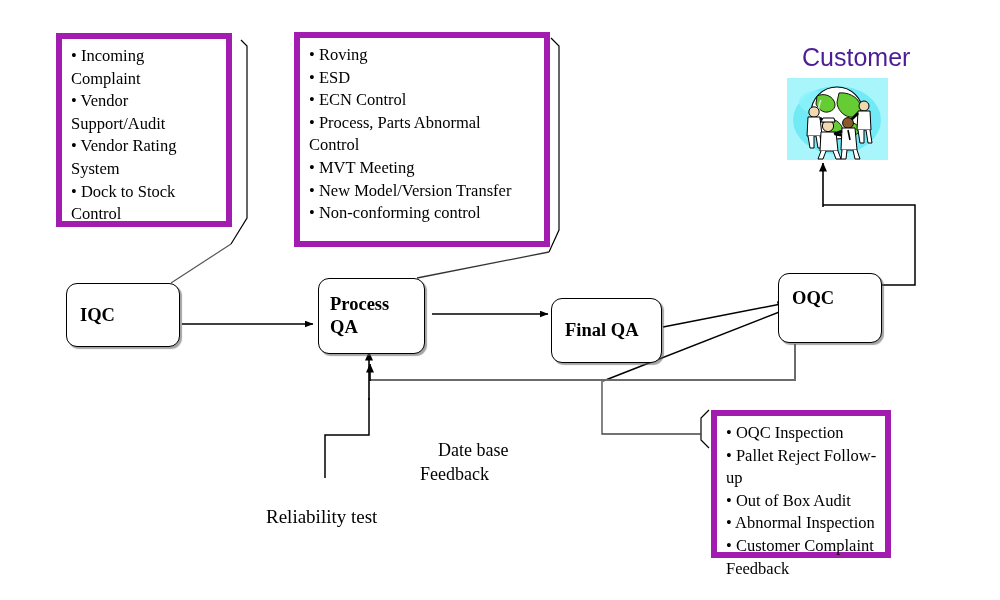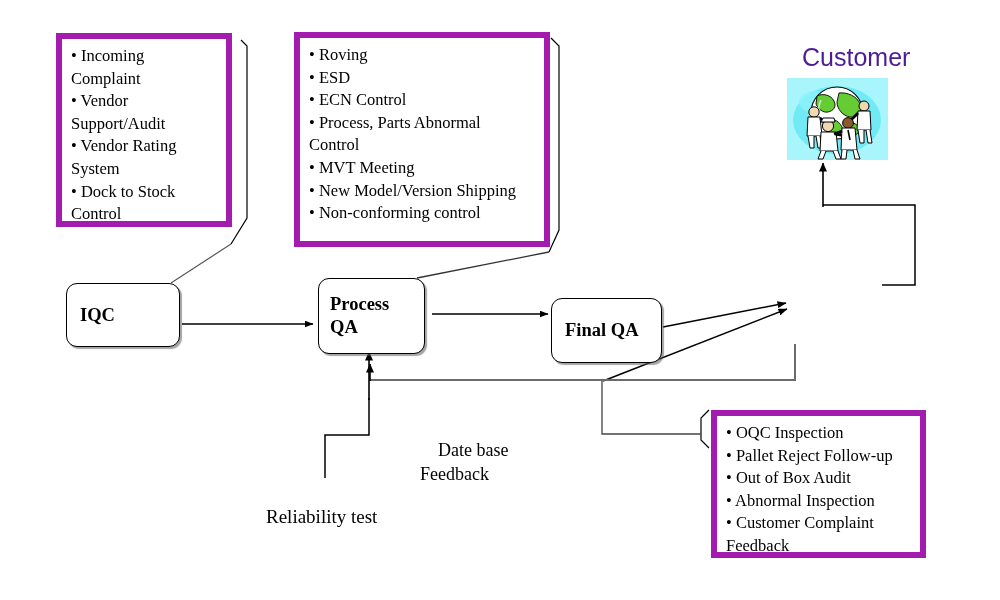--- a/index.html
+++ b/index.html
@@ -155,25 +155,25 @@
     <div class="line cont">Control</div>
   </div>
 
   <div class="callout" id="process-qa-callout" style="left:294px; top:32px; width:256px; height:215px;">
     <div class="line">• Roving</div>
     <div class="line">• ESD</div>
     <div class="line">• ECN Control</div>
     <div class="line">• Process, Parts Abnormal</div>
     <div class="line cont">Control</div>
     <div class="line">• MVT Meeting</div>
-    <div class="line">• New Model/Version Shipping</div>
+    <div class="line">• New Model/Version Transfer</div>
     <div class="line">• Non-conforming control</div>
   </div>
 
-  <div class="callout" id="oqc-callout" style="left:711px; top:410px; width:215px; height:148px;">
+  <div class="callout" id="oqc-callout" style="left:711px; top:410px; width:180px; height:148px;">
     <div class="line">• OQC Inspection</div>
     <div class="line">• Pallet Reject Follow-up</div>
     <div class="line">• Out of Box Audit</div>
     <div class="line">• Abnormal Inspection</div>
     <div class="line">• Customer Complaint</div>
     <div class="line cont">Feedback</div>
   </div>
 
   <div class="procbox" id="box-iqc" style="left:66px; top:283px; width:114px; height:64px;">
     <span class="plabel">IQC</span>
@@ -181,20 +181,23 @@
 
   <div class="procbox" id="box-process-qa" style="left:318px; top:278px; width:107px; height:76px; padding-left:11px;">
     <span class="plabel" style="white-space:pre-line;">Process
 QA</span>
   </div>
 
   <div class="procbox" id="box-final-qa" style="left:551px; top:298px; width:111px; height:65px;">
     <span class="plabel">Final QA</span>
   </div>
 
+  <div class="procbox" id="box-oqc" style="left:778px; top:273px; width:104px; height:70px; align-items:flex-start; padding-top:13px;">
+    <span class="plabel">OQC</span>
+  </div>
 
   <div class="textlabel" id="label-database-feedback" style="left:420px; top:414px;">
     <span style="white-space:pre-line;">Date base
 Feedback</span>
   </div>
 
   <div class="textlabel" id="label-reliability-test" style="left:247px; top:481px; font-size:19px;">
     <span>Reliability test</span>
   </div>
 

